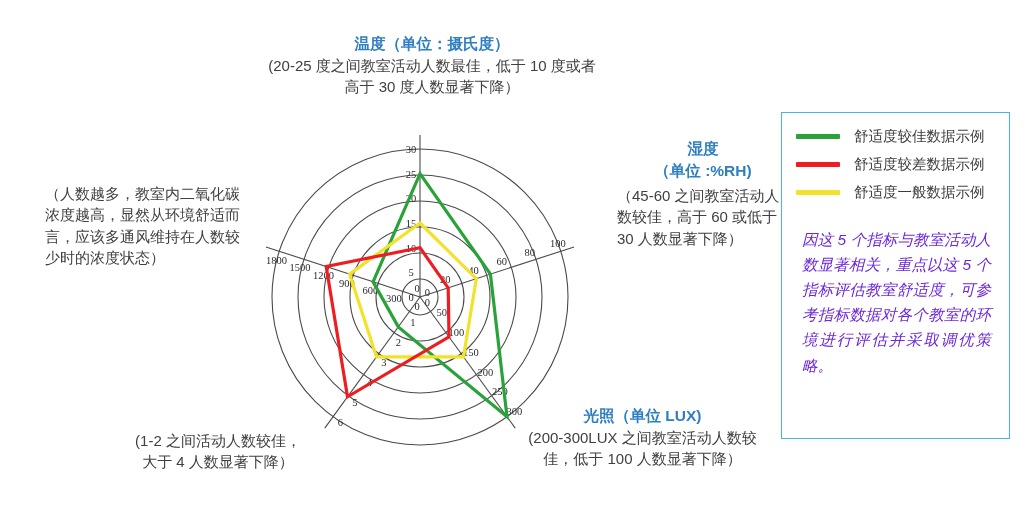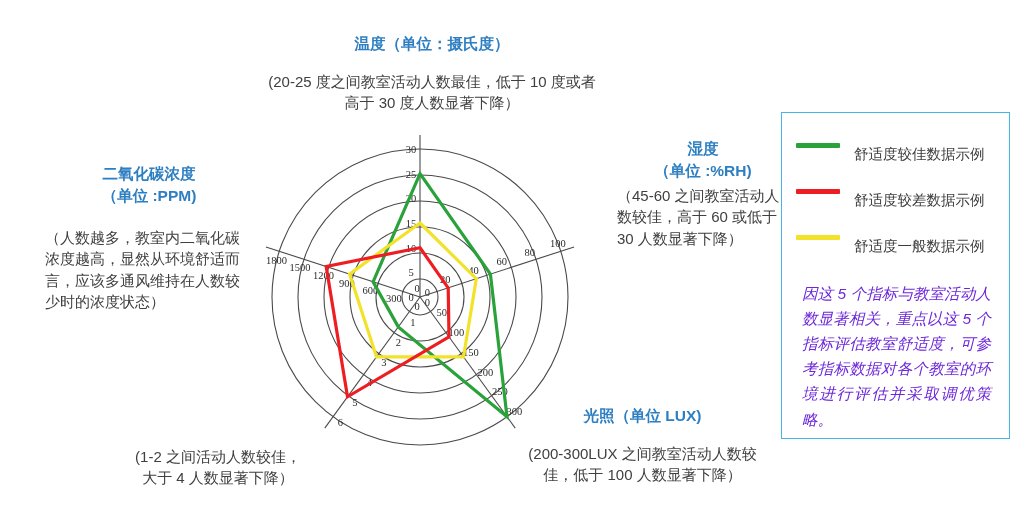--- a/index.html
+++ b/index.html
@@ -2,21 +2,21 @@
 <html><head>
 <meta charset="utf-8">
 <style>
   html,body{margin:0;padding:0;}
   body{
     width:1027px;height:523px;background:#ffffff;
     font-family:"Liberation Sans","DejaVu Sans",sans-serif;
     position:relative;overflow:hidden;color:#404040;
   }
   .blue{color:#2e7fc1;text-align:center;}
-  .dark{color:#404040;margin-top:16px;}
+  .dark{color:#404040;}
   .lbl{position:absolute;text-align:center;line-height:1.42;}
   .lbl .t{font-size:15.5px;font-weight:bold;}
   .lbl .d{font-size:15px;}
 
   
   #lbl-temp{left:183px;top:33px;width:498px;}
   #lbl-co2{left:45px;top:163px;width:208px;}
   #lbl-co2 .d{text-align:left;}
   #lbl-hum{left:593px;top:138px;width:172px;margin-left:24px;}
   #lbl-hum .d{text-align:left;}
@@ -28,38 +28,36 @@
   #chart svg{display:block;}
 
   
   #right-panel{
     position:absolute;left:781px;top:112px;width:229px;height:327px;
     border:1.5px solid #45b6e8;background:#ffffff;box-sizing:border-box;
   }
   #legend{padding:14px 0 4px 0;}
   .leg-row{display:flex;align-items:center;margin:0 0 9px 14px;}
   .leg-swatch{width:44px;height:5px;border-radius:1px;flex:0 0 auto;}
-  .leg-text{font-size:14.5px;margin-left:14px;color:#3c3c3c;white-space:nowrap;margin-top:18px;}
+  .leg-text{font-size:14.5px;margin-left:14px;color:#3c3c3c;white-space:nowrap;}
   #note{
     font-size:15.5px;line-height:1.62;color:#6d28d9;
     padding:12px 18px 0 20px;text-align:justify;font-style:italic;
   }
 </style>
 </head>
 <body>
 
 <div class="lbl" id="lbl-temp">
   <div class="t blue">温度（单位：摄氏度）</div>
   <div class="d dark" style="white-space:pre-line;">(20-25 度之间教室活动人数最佳，低于 10 度或者
 高于 30 度人数显著下降）</div>
 </div>
 
 <div class="lbl" id="lbl-co2">
-  <div class="t blue" style="white-space:pre-line;">二氧化碳浓度
-（单位 :PPM)</div>
   <div class="d dark" style="margin-top:20px;">（人数越多，教室内二氧化碳浓度越高，显然从环境舒适而言，应该多通风维持在人数较少时的浓度状态）</div>
 </div>
 
 <div class="lbl" id="lbl-hum">
   <div class="t blue" style="white-space:pre-line;">湿度
 （单位 :%RH)</div>
   <div class="d dark" style="margin-top:3px;">（45-60 之间教室活动人数较佳，高于 60 或低于 30 人数显著下降）</div>
 </div>
 
 <div class="lbl" id="lbl-lux">

